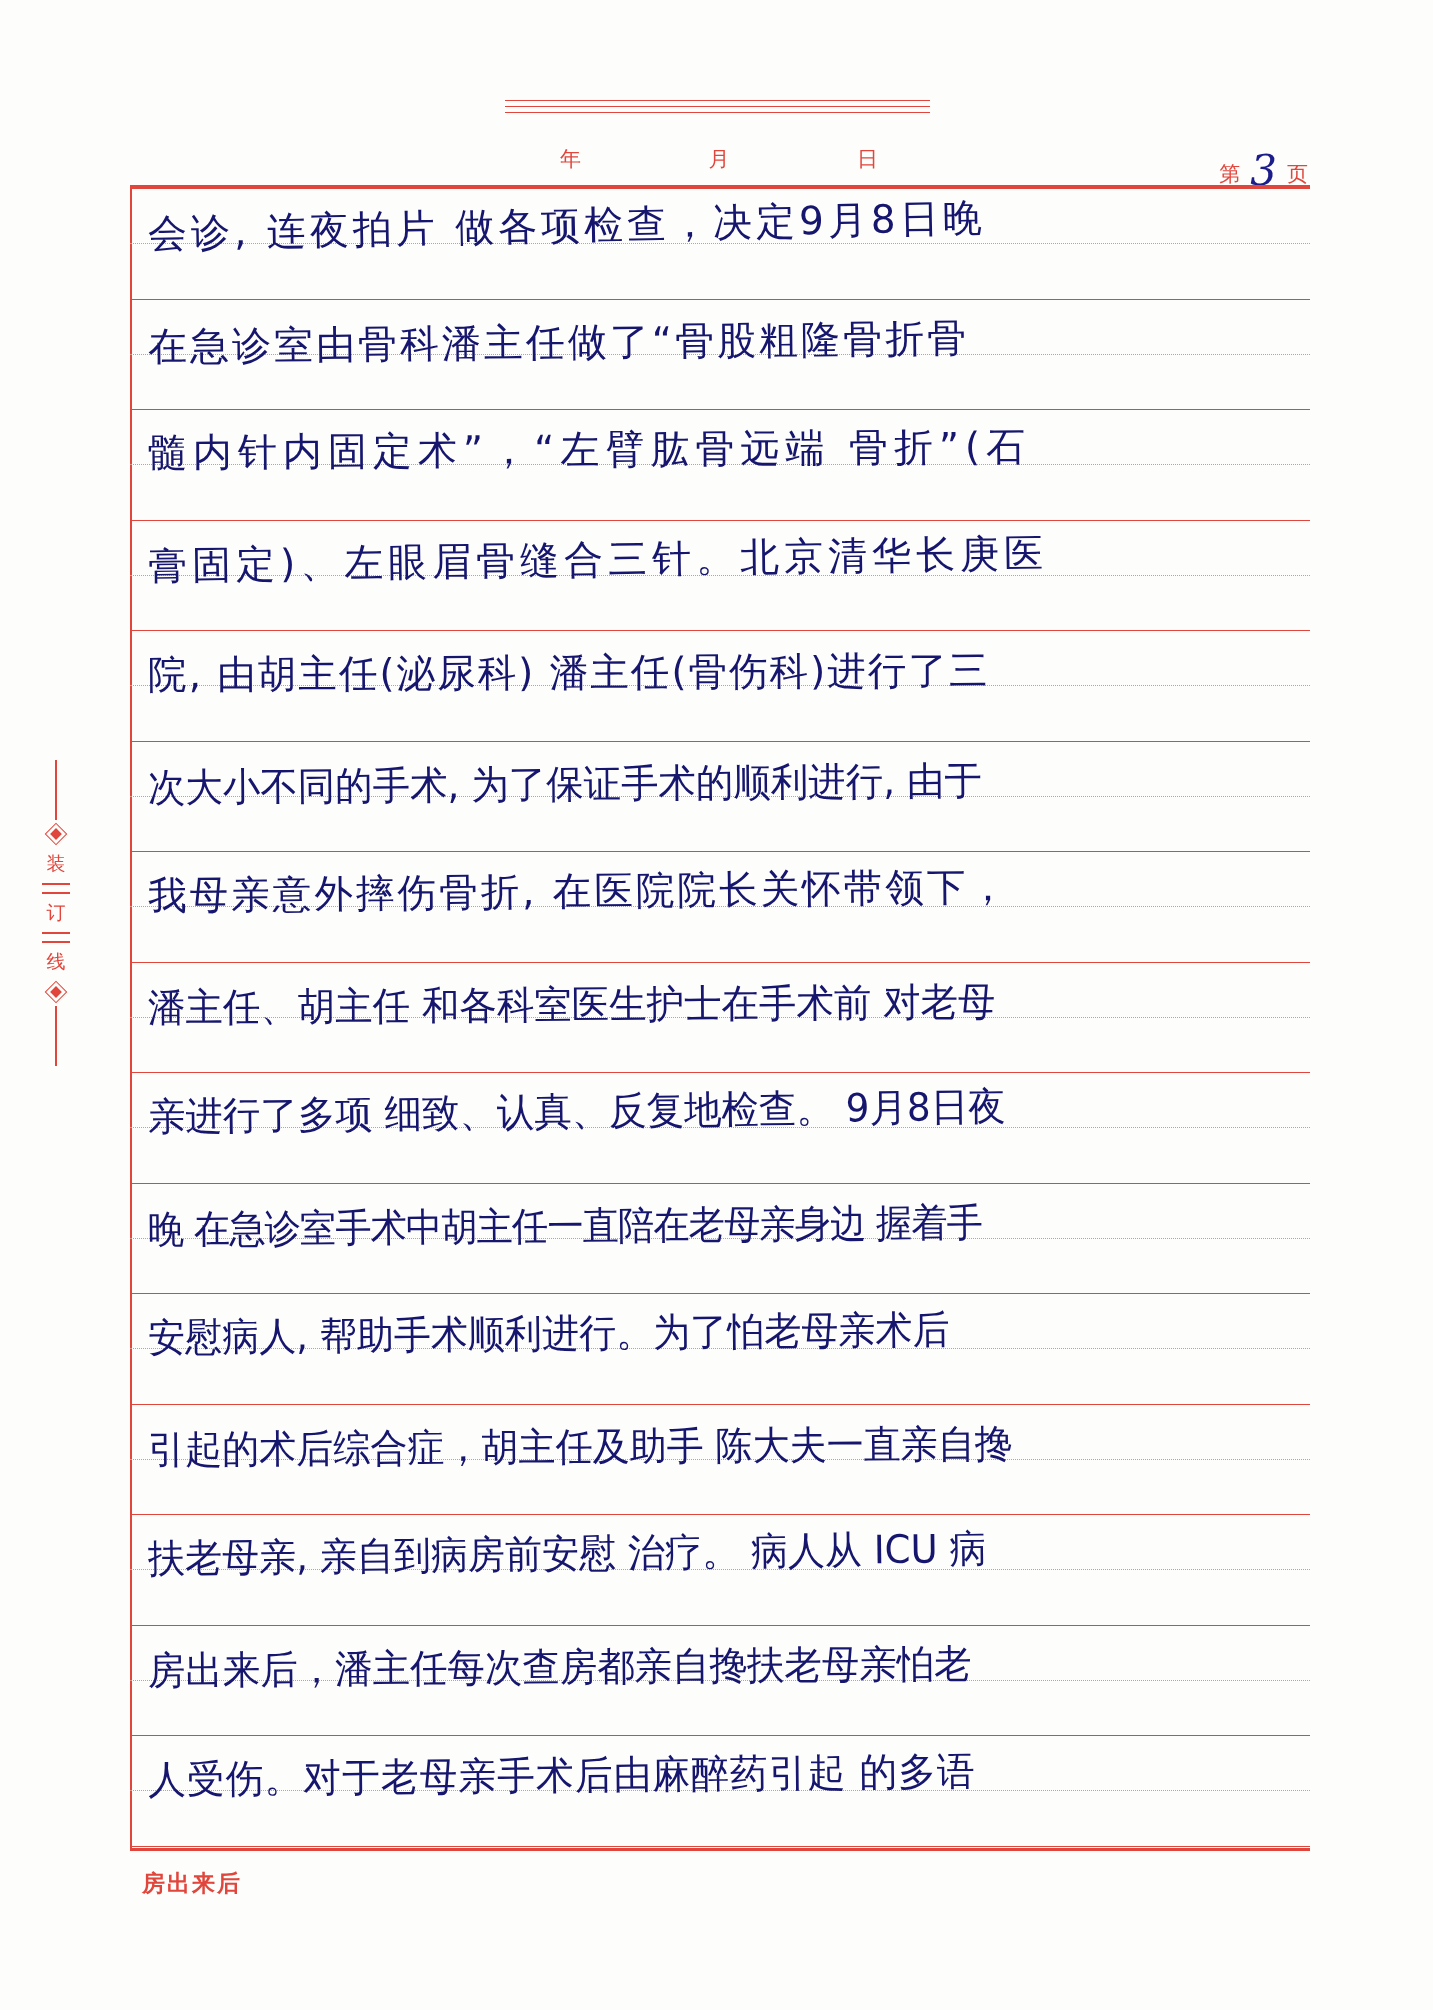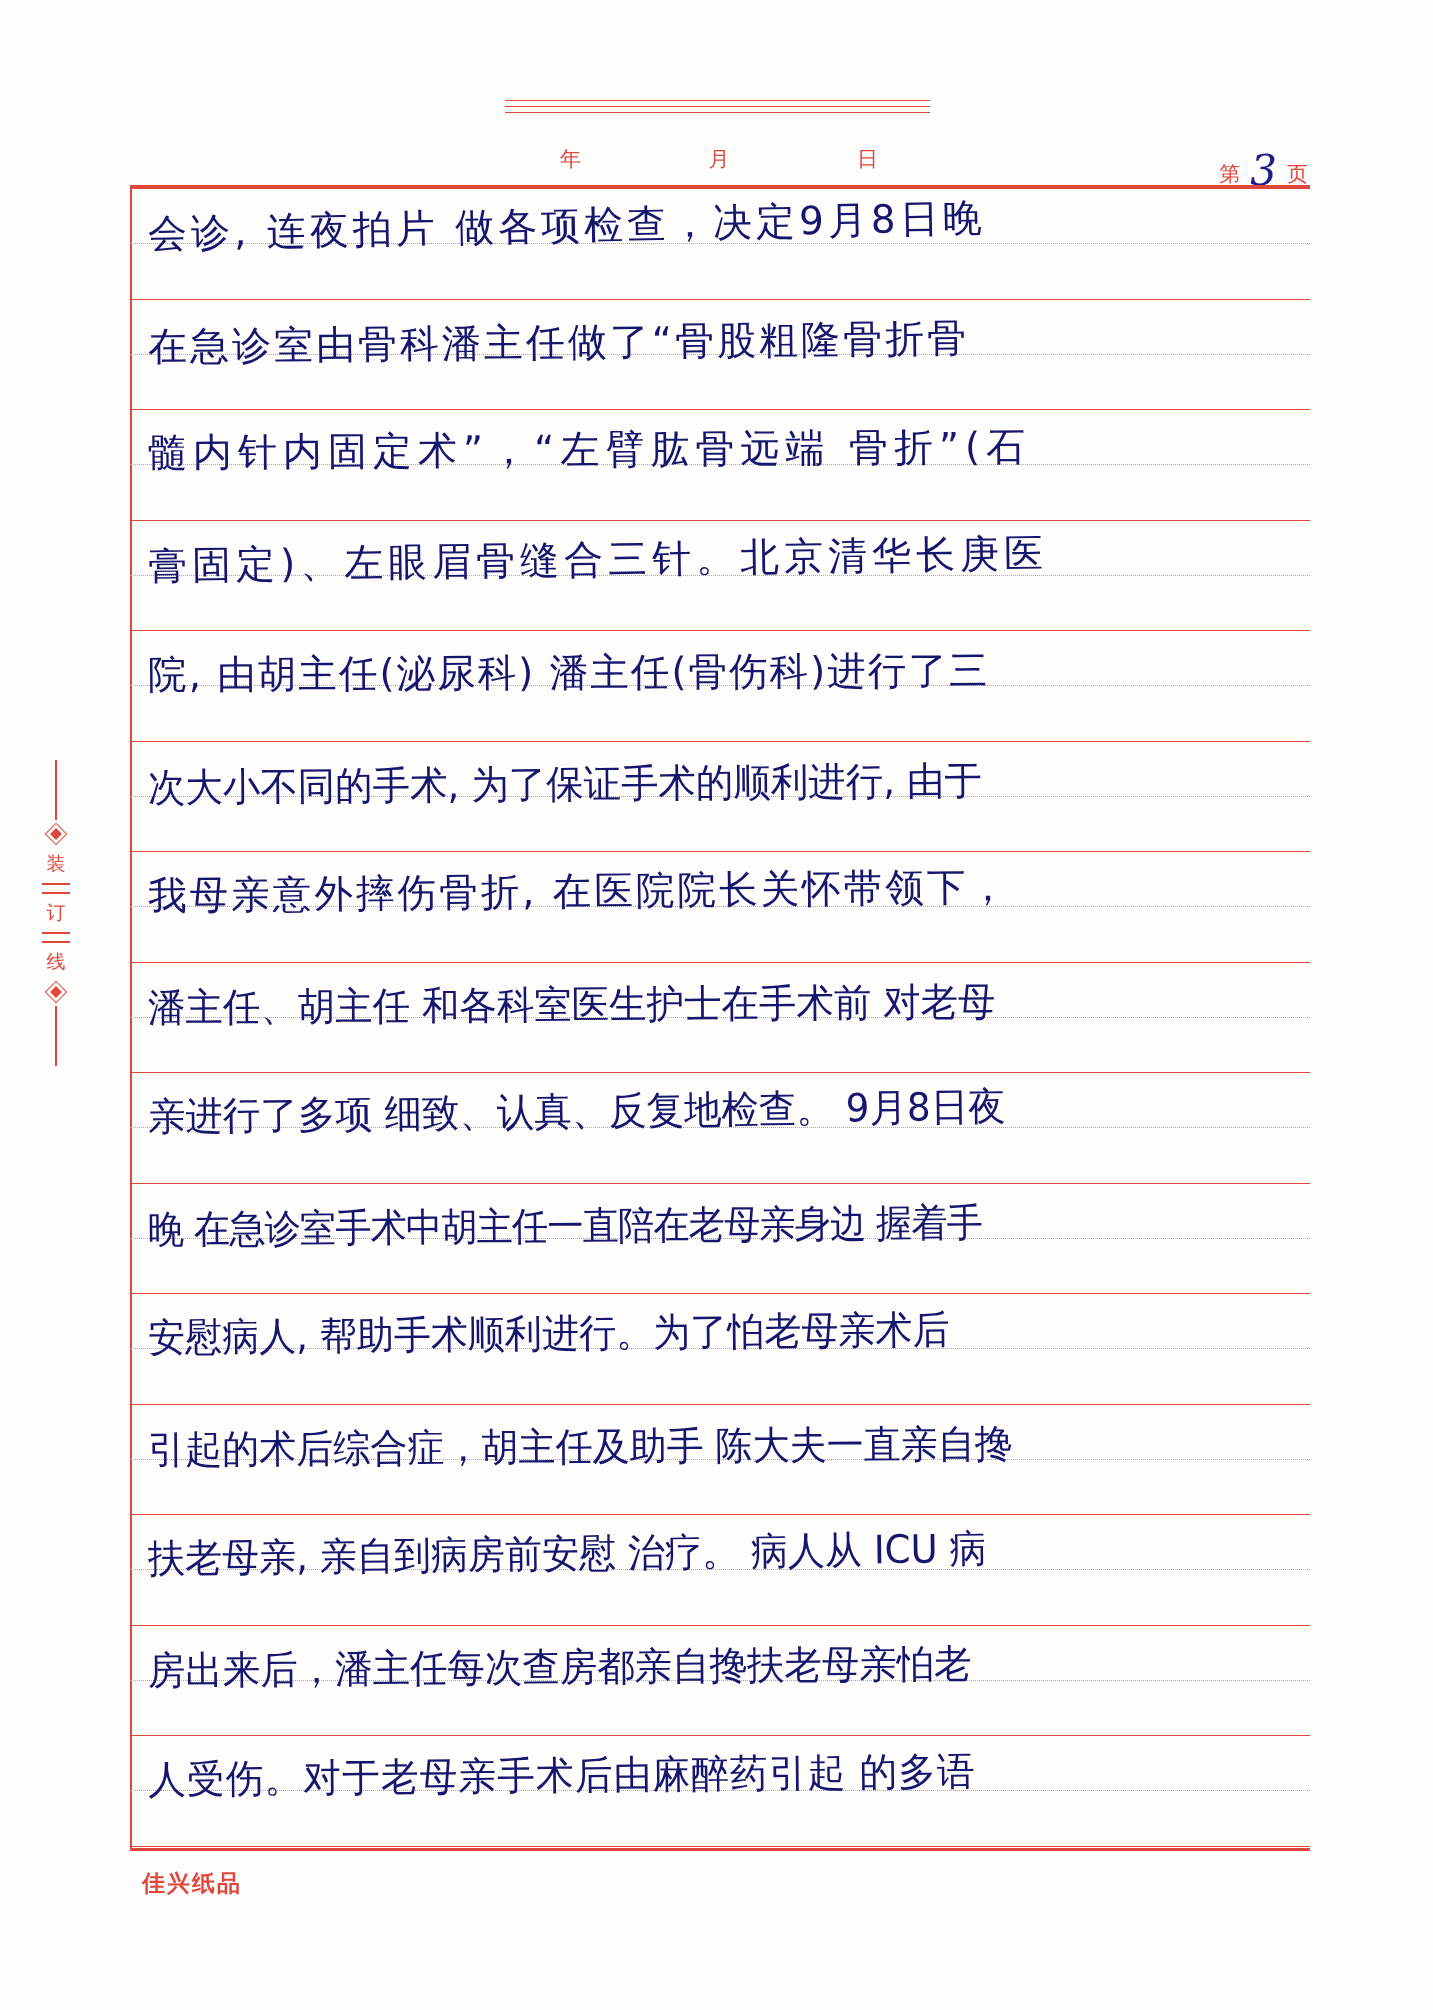--- a/index.html
+++ b/index.html
@@ -283,15 +283,15 @@
       <div class="hand-line" style="top: 789.5px; letter-spacing: 0px; transform: rotate(-0.4deg) scaleX(0.96);">潘主任、胡主任 和各科室医生护士在手术前 对老母</div>
       <div class="hand-line" style="top: 899px; letter-spacing: 0px; transform: rotate(-0.7deg) scaleX(0.96);">亲进行了多项 细致、认真、反复地检查。 9月8日夜</div>
       <div class="hand-line" style="top: 1011.5px; letter-spacing: -1px; transform: rotate(-0.5deg) scaleX(0.93);">晚 在急诊室手术中胡主任一直陪在老母亲身边 握着手</div>
       <div class="hand-line" style="top: 1120px; letter-spacing: 0px; transform: rotate(-0.6deg) scaleX(0.95);">安慰病人, 帮助手术顺利进行。为了怕老母亲术后</div>
       <div class="hand-line" style="top: 1231.5px; letter-spacing: 0px; transform: rotate(-0.4deg) scaleX(0.95);">引起的术后综合症，胡主任及助手 陈大夫一直亲自搀</div>
       <div class="hand-line" style="top: 1341px; letter-spacing: 0px; transform: rotate(-0.7deg) scaleX(0.95);">扶老母亲, 亲自到病房前安慰 治疗。 病人从 ICU 病</div>
       <div class="hand-line" style="top: 1452.5px; letter-spacing: 0px; transform: rotate(-0.5deg) scaleX(0.96);">房出来后，潘主任每次查房都亲自搀扶老母亲怕老</div>
       <div class="hand-line" style="top: 1562px; letter-spacing: 1px; transform: rotate(-0.6deg) scaleX(0.97);">人受伤。对于老母亲手术后由麻醉药引起 的多语</div>
     </div>
 
-  <div class="footer-brand">佳兴纸品</div>
+  <div class="footer-brand">房出来后</div>
 
 </div>
 
 </body></html>

